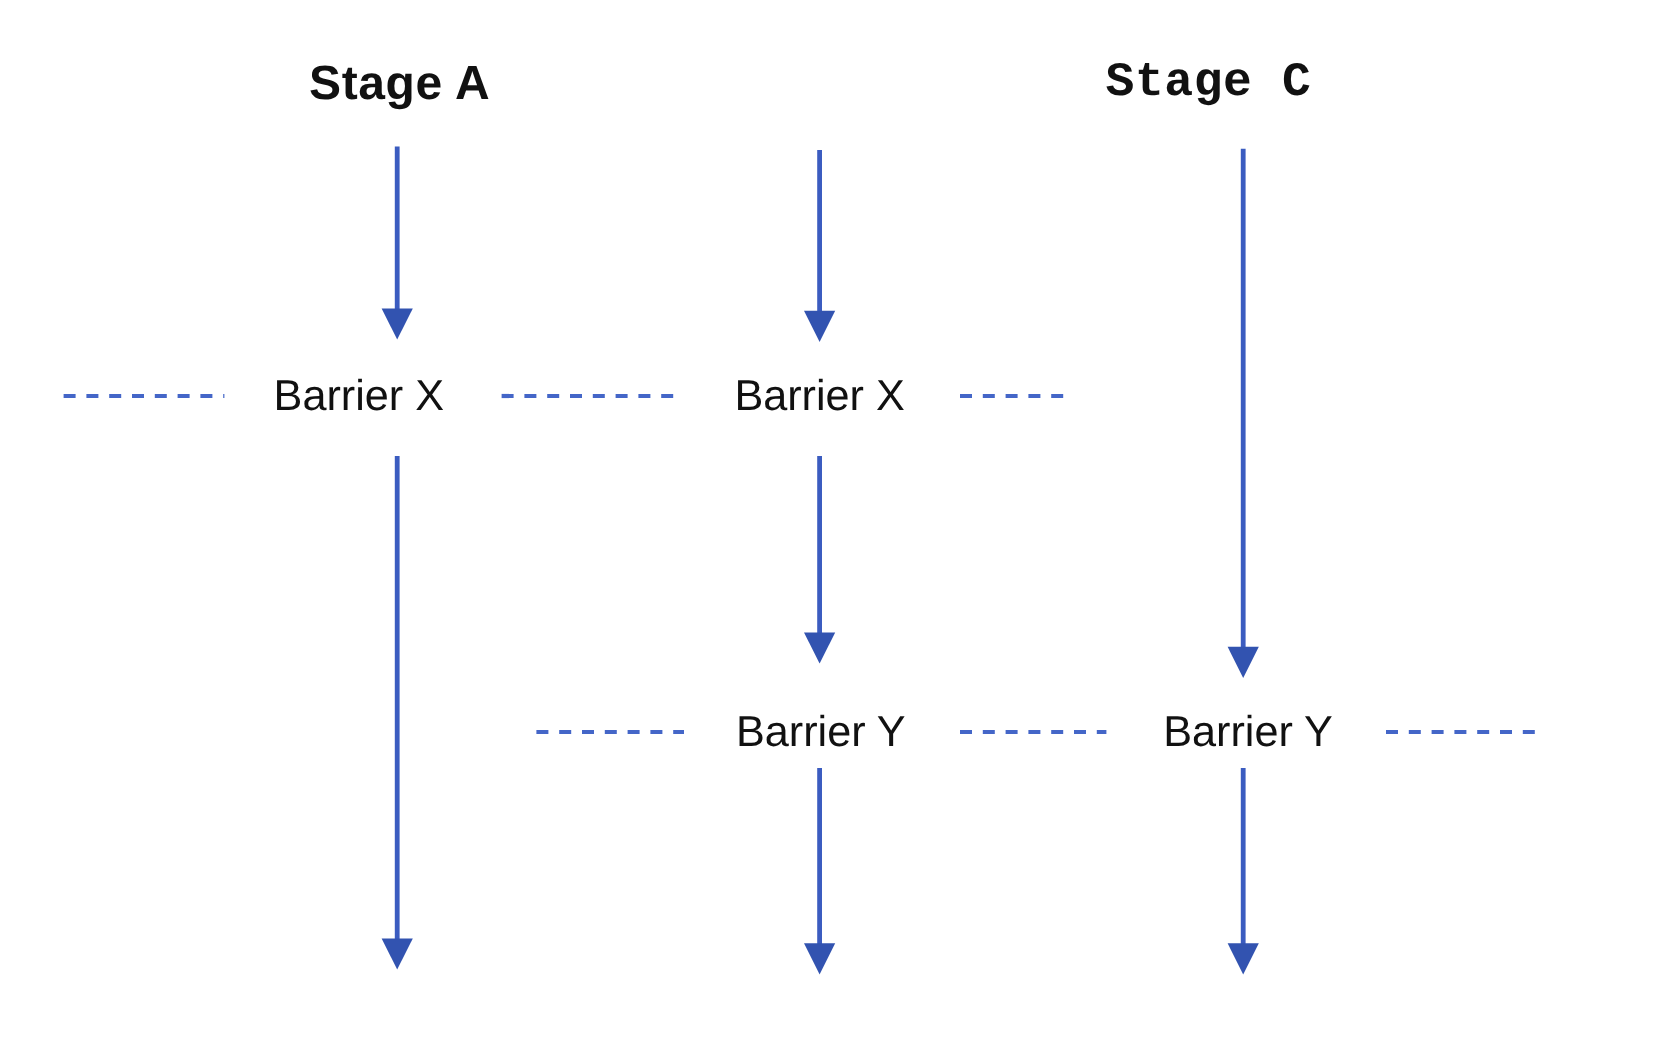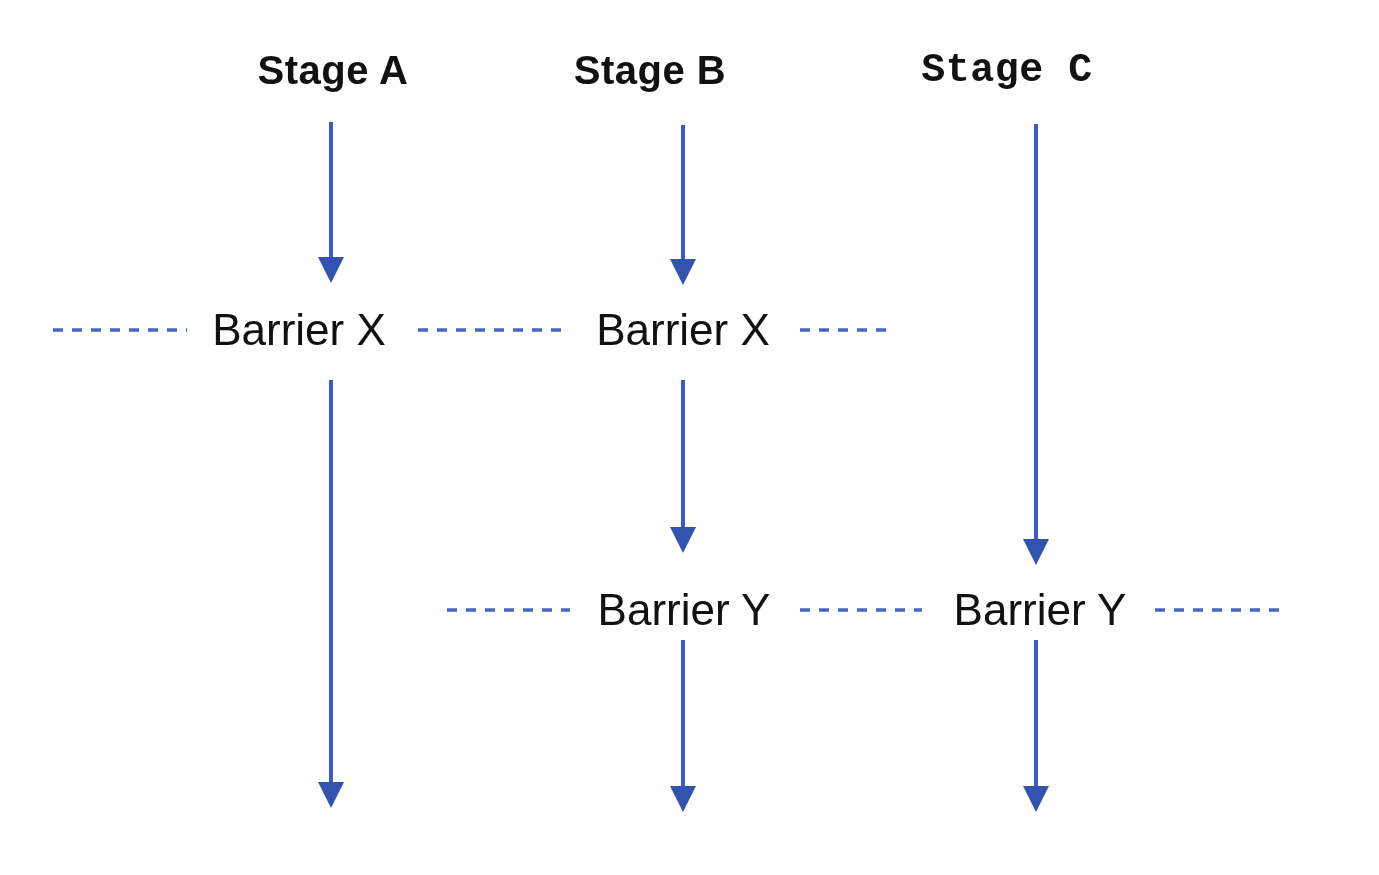--- a/index.html
+++ b/index.html
@@ -47,21 +47,21 @@
     transform: translate(-50%, -50%);
     font-size: 40px;
     font-weight: 700;
     color: var(--text-color);
     white-space: nowrap;
     letter-spacing: 0.5px;
   }
   .barrier-label {
     position: absolute;
     transform: translate(-50%, -50%);
-    font-size: 44px;
+    font-size: 36px;
     font-weight: 400;
     color: var(--text-color);
     white-space: nowrap;
   }
 </style>
 </head>
 <body>
 
 <div class="canvas">
 
@@ -97,21 +97,20 @@
 
     <g>
       <line class="arrow-line" x1="1036" y1="124" x2="1036" y2="560"></line>
       <polygon class="arrow-head" points="1036,565 1023,539 1049,539"></polygon>
       <line class="arrow-line" x1="1036" y1="640" x2="1036" y2="807"></line>
       <polygon class="arrow-head" points="1036,812 1023,786 1049,786"></polygon>
     </g>
   </svg>
 
   <div class="stage-label" style="left:333px; top:70px;">Stage A</div>
-  <div class="stage-label" style="left:650px; top:70px;">Stage B</div>
   <div class="stage-label" style="left:1007px; top:70px;font-family:Liberation Mono, monospace;">Stage C</div>
 
   <div class="barrier-label" style="left:299px; top:330px;">Barrier X</div>
   <div class="barrier-label" style="left:683px; top:330px;">Barrier X</div>
 
   <div class="barrier-label" style="left:684px; top:610px;">Barrier Y</div>
   <div class="barrier-label" style="left:1040px; top:610px;">Barrier Y</div>
 
 </div>
 

